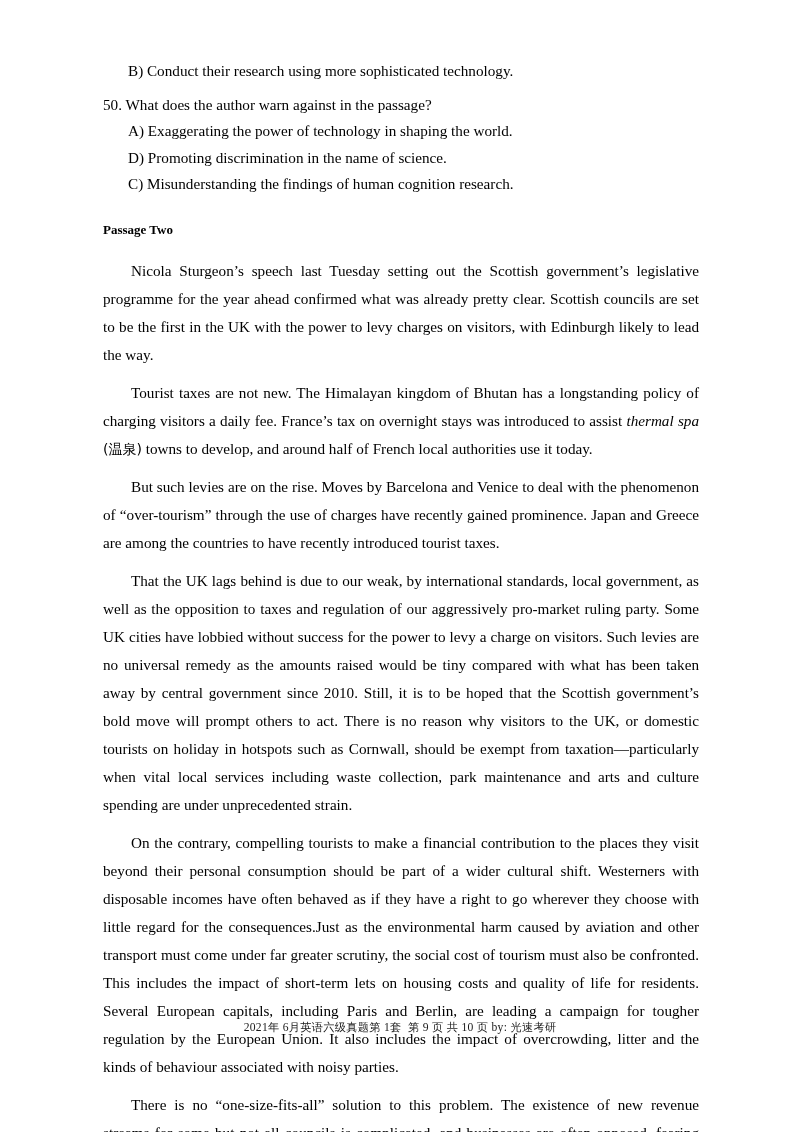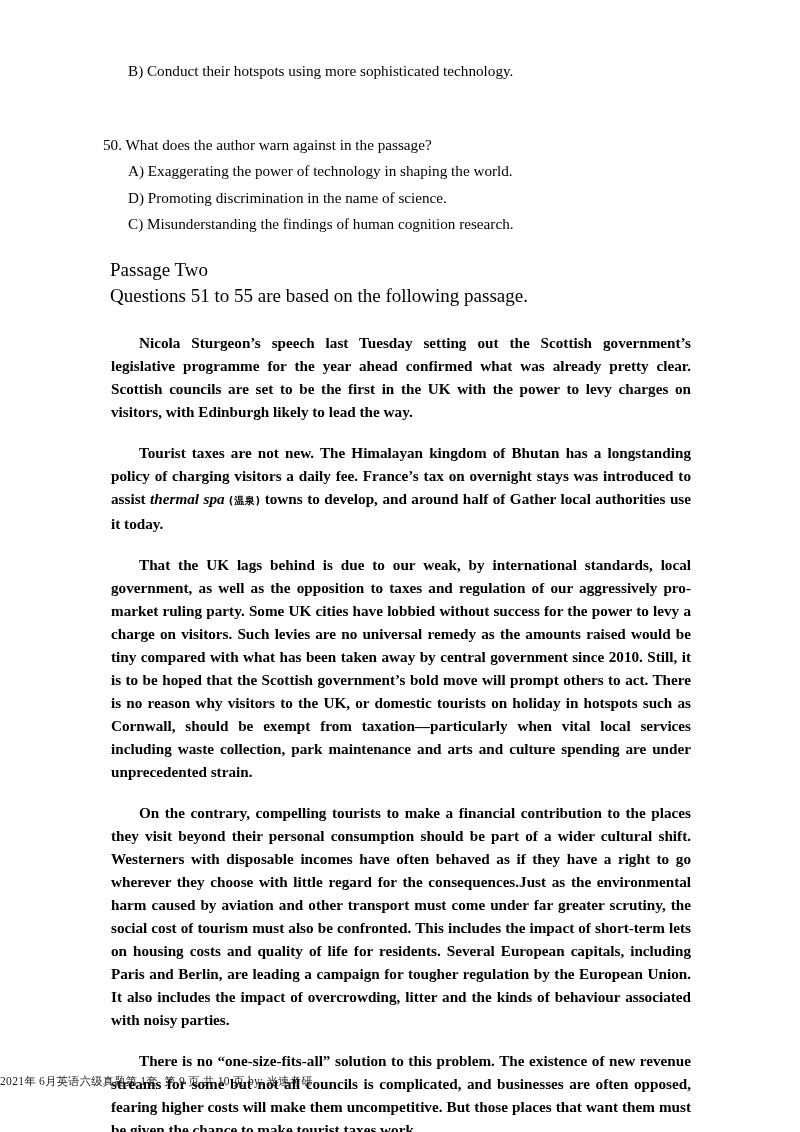--- a/index.html
+++ b/index.html
@@ -32,107 +32,104 @@
     top: 58px;
     width: 596px;
   }
 
   
   .qline {
     font-size: 15.2px;
     line-height: 26.2px;
     text-indent: 0;
     white-space: nowrap;
-    margin-top: 40px;
   }
   .option {
     font-size: 15.2px;
     line-height: 26.2px;
     padding-left: 25px;
     white-space: nowrap;
   }
   .q-gap { height: 8px; }
 
   
   .heading {
-    font-size: 19px;
+    font-size: 13px;
     line-height: 26.2px;
-    font-weight: normal;
-    margin-left: 7px;
+    font-weight: bold;
   }
   .heading-top-gap { height: 20px; }
 
   
   .para {
     font-size: 15.2px;
-    line-height: 23px;
+    line-height: 28px;
     text-align: justify;
     text-justify: inter-word;
     text-indent: 28px;
-    margin: 8px;
+    margin: 0;
     padding-top: 10px;
     -webkit-hyphens: none;
     hyphens: none;
-    font-weight: bold;
   }
   .para:first-of-type { padding-top: 0; }
   .para .it { font-style: italic; }
-  .para .cjk { font-family: "DejaVu Sans", sans-serif; font-size: 10px; }
+  .para .cjk { font-family: "DejaVu Sans", sans-serif; font-size: 14px; }
 
   .passage-top-gap { height: 14px; }
 
   
   .footer {
     position: absolute;
     left: 0;
-    top: 1074px;
+    top: 1020px;
     width: 800px;
-    text-align: left;
+    text-align: center;
     font-size: 11.6px;
     line-height: 16px;
     color: #1a1a1a;
     letter-spacing: 0.3px;
   }
   .footer .cjk {
     font-family: "DejaVu Sans", sans-serif;
     font-size: 11.2px;
   }
 </style>
 </head>
 <body>
 
 <div class="page">
 
   <div class="content">
 
     <div>
-      <div class="option">B) Conduct their hotspots using more sophisticated technology.</div>
+      <div class="option">B) Conduct their research using more sophisticated technology.</div>
     </div>
 
     <div class="q-gap"></div>
 
     <div>
       <div class="qline">50. What does the author warn against in the passage?</div>
       <div class="option">A) Exaggerating the power of technology in shaping the world.</div>
       <div class="option">D) Promoting discrimination in the name of science.</div>
       <div class="option">C) Misunderstanding the findings of human cognition research.</div>
     </div>
 
     <div class="heading-top-gap"></div>
 
     <div class="heading">Passage Two</div>
-    <div class="heading">Questions 51 to 55 are based on the following passage.</div>
 
     <div class="passage-top-gap"></div>
 
     <div>
       <p class="para">Nicola Sturgeon’s speech last Tuesday setting out the Scottish government’s legislative programme for the year ahead confirmed what was already pretty clear. Scottish councils are set to be the first in the UK with the power to levy charges on visitors, with Edinburgh likely to lead the way.</p>
 
-      <p class="para"><span>Tourist taxes are not new. The Himalayan kingdom of Bhutan has a longstanding policy of charging visitors a daily fee. France’s tax on overnight stays was introduced to assist </span><span class="it">thermal spa</span><span class="cjk"> (温泉)</span><span> towns to develop, and around half of Gather local authorities use it today.</span></p>
+      <p class="para"><span>Tourist taxes are not new. The Himalayan kingdom of Bhutan has a longstanding policy of charging visitors a daily fee. France’s tax on overnight stays was introduced to assist </span><span class="it">thermal spa</span><span class="cjk"> (温泉)</span><span> towns to develop, and around half of French local authorities use it today.</span></p>
 
+      <p class="para">But such levies are on the rise. Moves by Barcelona and Venice to deal with the phenomenon of “over-tourism” through the use of charges have recently gained prominence. Japan and Greece are among the countries to have recently introduced tourist taxes.</p>
       <p class="para">That the UK lags behind is due to our weak, by international standards, local government, as well as the opposition to taxes and regulation of our aggressively pro-market ruling party. Some UK cities have lobbied without success for the power to levy a charge on visitors. Such levies are no universal remedy as the amounts raised would be tiny compared with what has been taken away by central government since 2010. Still, it is to be hoped that the Scottish government’s bold move will prompt others to act. There is no reason why visitors to the UK, or domestic tourists on holiday in hotspots such as Cornwall, should be exempt from taxation—particularly when vital local services including waste collection, park maintenance and arts and culture spending are under unprecedented strain.</p>
       <p class="para">On the contrary, compelling tourists to make a financial contribution to the places they visit beyond their personal consumption should be part of a wider cultural shift. Westerners with disposable incomes have often behaved as if they have a right to go wherever they choose with little regard for the consequences.Just as the environmental harm caused by aviation and other transport must come under far greater scrutiny, the social cost of tourism must also be confronted. This includes the impact of short-term lets on housing costs and quality of life for residents. Several European capitals, including Paris and Berlin, are leading a campaign for tougher regulation by the European Union. It also includes the impact of overcrowding, litter and the kinds of behaviour associated with noisy parties.</p>
       <p class="para">There is no “one-size-fits-all” solution to this problem. The existence of new revenue streams for some but not all councils is complicated, and businesses are often opposed, fearing higher costs will make them uncompetitive. But those places that want them must be given the chance to make tourist taxes work.</p>
     </div>
 
   </div>
 
   <div class="footer">
     <span>2021</span><span class="cjk">年</span>
     <span>6</span><span class="cjk">月</span><span class="cjk">英语六级真题第</span>

